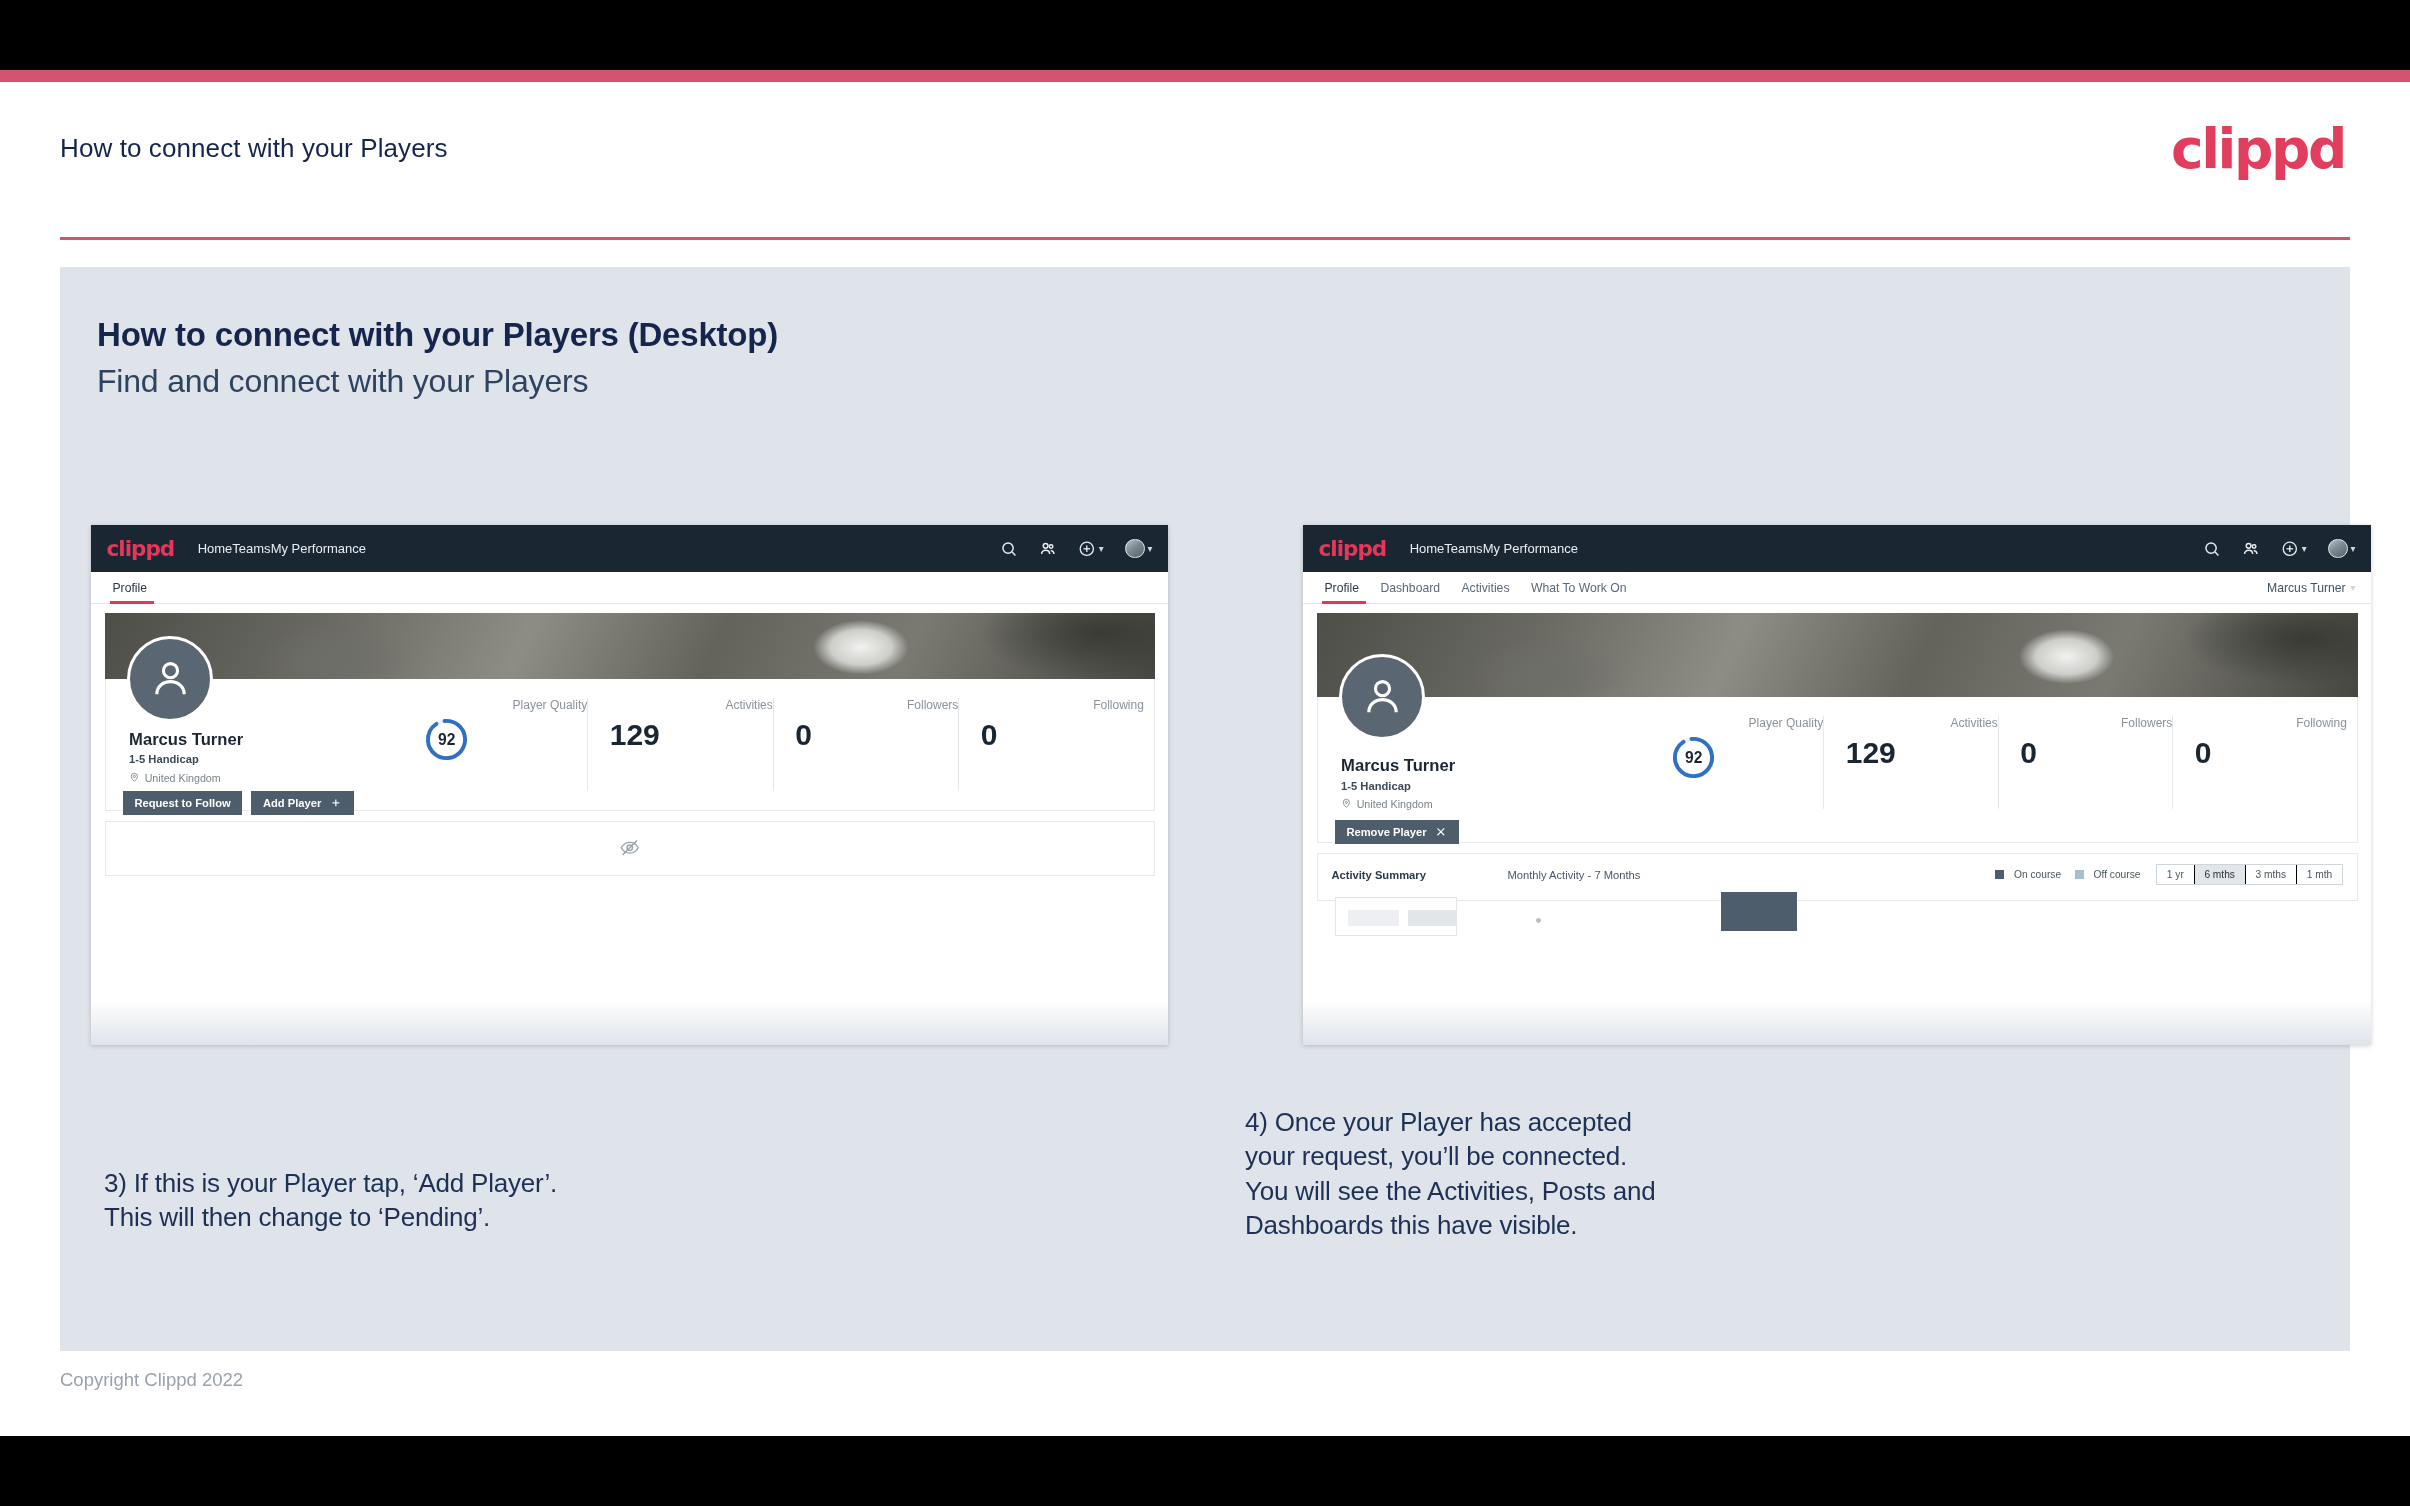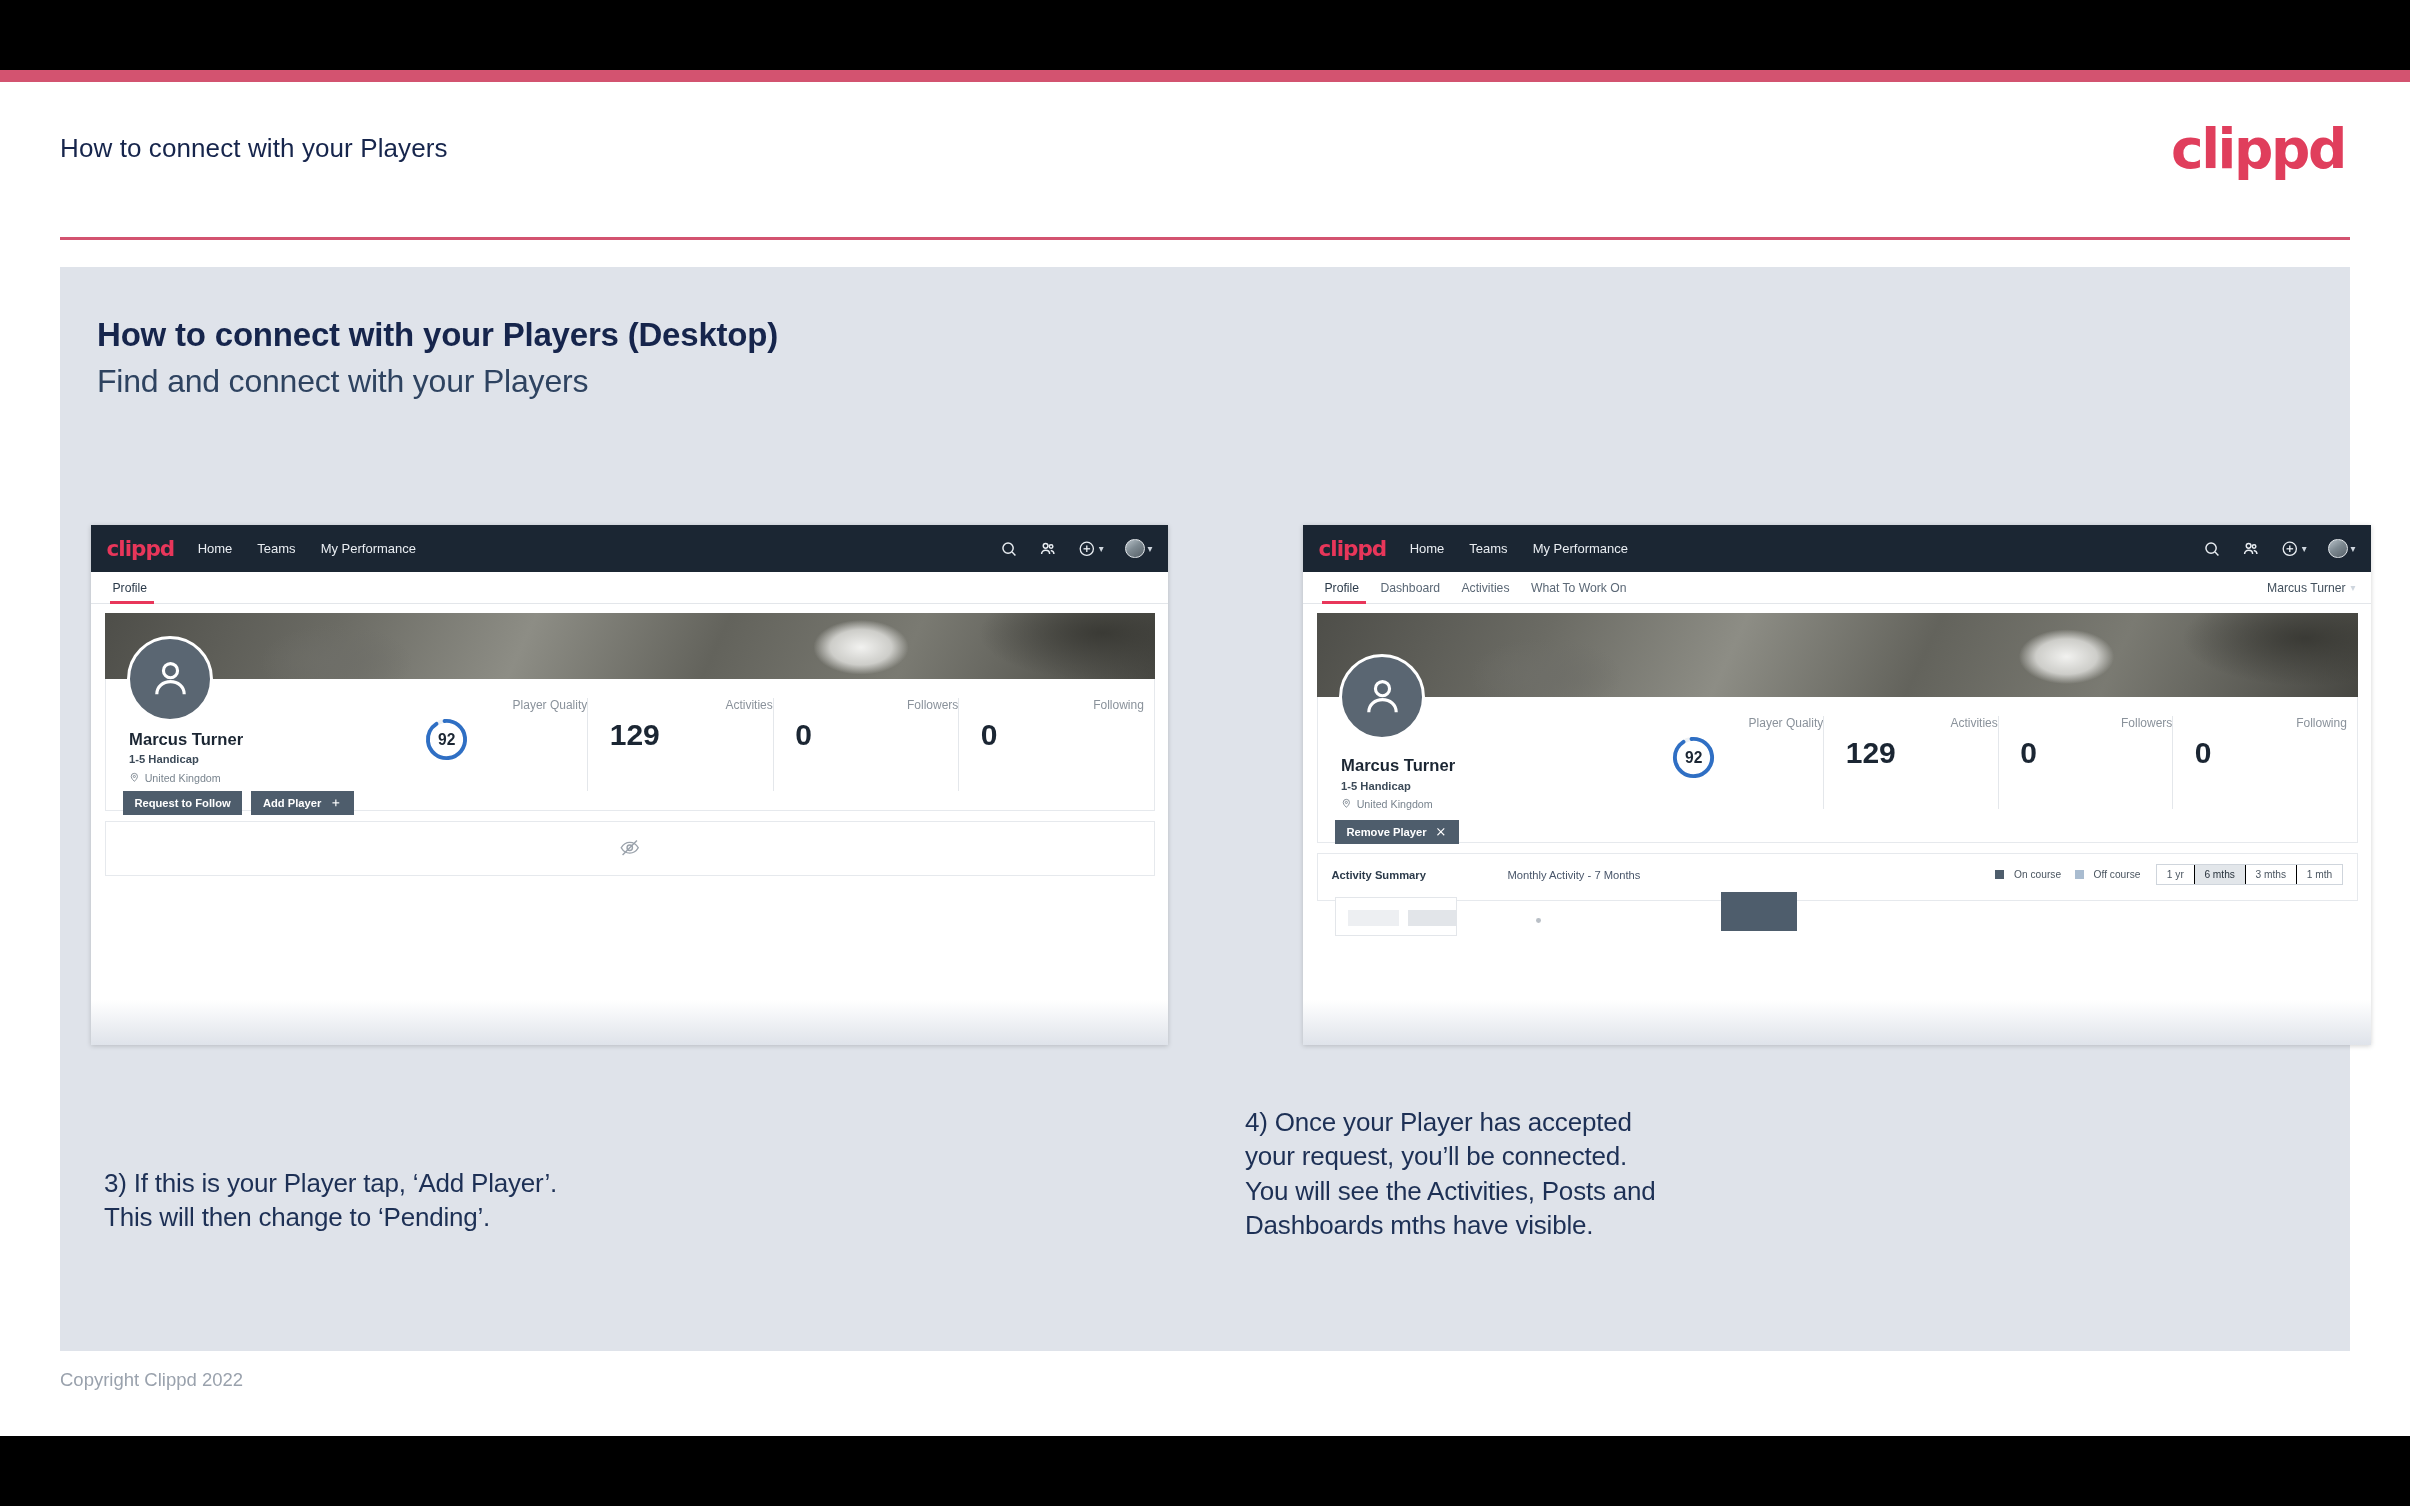--- a/index.html
+++ b/index.html
@@ -61,21 +61,21 @@
 
   
   .appnav {
     position:relative; width:100%; height:47px; background:#1b2633;
     display:flex; align-items:center; padding:0 15.6px;
   }
   .appnav-logo {
     color:#e8365a; font-size:21.5px; font-weight:bold;
     letter-spacing:-1px; font-family:"DejaVu Sans", sans-serif; margin-right:23.4px;
   }
-  .appnav-links { display:flex; align-items:center; gap:25px; }
+  .appnav-links { display:flex; align-items:center; }
   .appnav-link { color:#e9edf2; font-size:13px; }
   .appnav-icons { margin-left:auto; display:flex; align-items:center; gap:21.5px; }
   .nav-ico { width:17.6px; height:17.6px; display:block; }
   .nav-ico svg { width:100%; height:100%; display:block; }
   .ico-group { display:flex; align-items:center; gap:2.9px; }
   .chev { color:#cfd6de; font-size:9.8px; line-height:1; }
   .avatar-nav {
     width:19.5px; height:19.5px; border-radius:50%;
     background:linear-gradient(145deg,#b7c1c8 0%,#7e8a92 45%,#566068 100%);
     border:1px solid #e4e8ec;
@@ -464,20 +464,20 @@
   </div>
 
   <div class="caption caption-left">
     <div>3) If this is your Player tap, ‘Add Player’.</div>
     <div>This will then change to ‘Pending’.</div>
   </div>
   <div class="caption caption-right">
     <div>4) Once your Player has accepted</div>
     <div>your request, you’ll be connected.</div>
     <div>You will see the Activities, Posts and</div>
-    <div>Dashboards mths have visible.</div>
+    <div>Dashboards this have visible.</div>
   </div>
 
   <div class="copyright">Copyright Clippd 2022</div>
 
   <div class="bar-bottom-black"></div>
 </div>
 
 
 </body></html>

